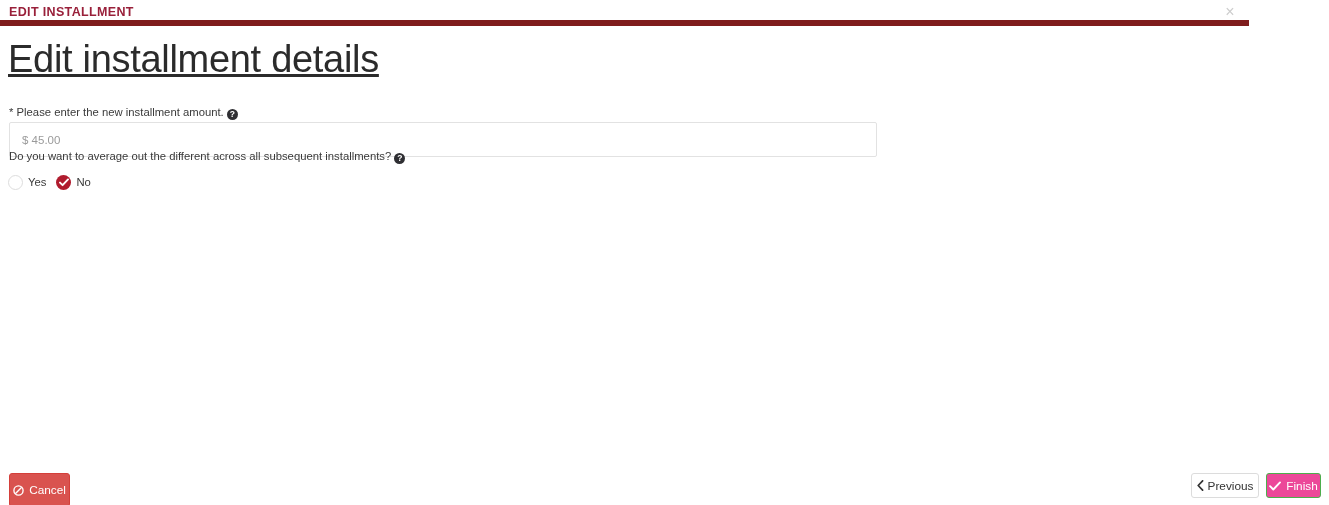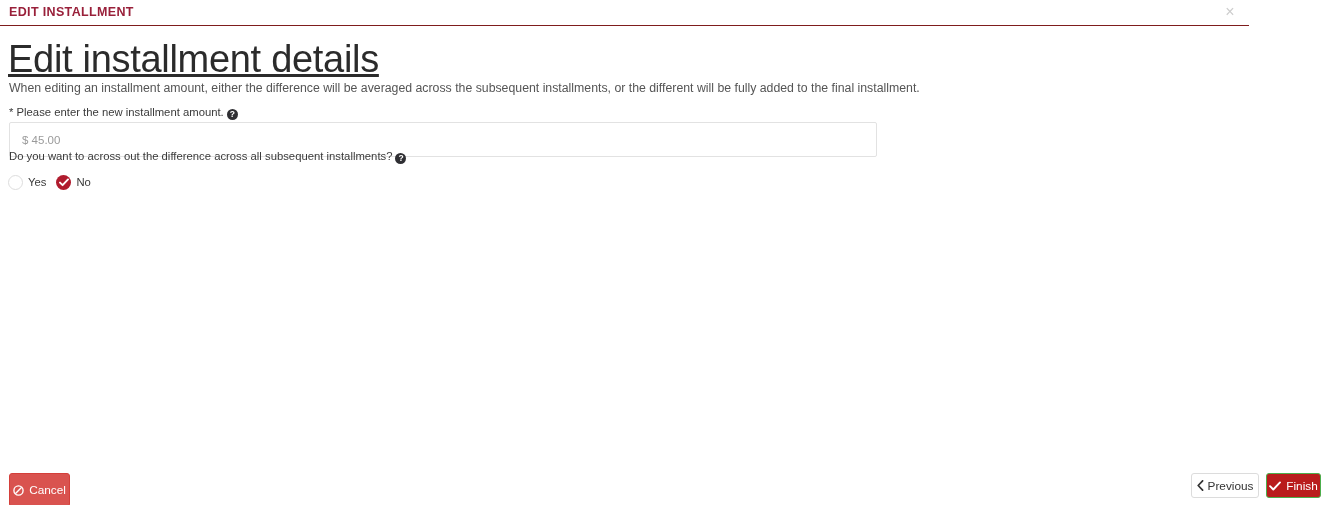--- a/index.html
+++ b/index.html
@@ -16,21 +16,21 @@
     position: relative;
   }
 
   
   .modal-header {
     position: absolute;
     left: 0;
     top: 0;
     width: 1249px;
     height: 26px;
-    border-bottom: 1px solid #7f1d1d;
+    border-bottom: 6px solid #7f1d1d;
     box-sizing: border-box;
   }
   .modal-header-title {
     position: absolute;
     left: 9px;
     top: 5px;
     font-size: 12.5px;
     font-weight: bold;
     letter-spacing: 0.35px;
     color: #99203a;
@@ -221,49 +221,48 @@
     background: #ffffff;
     border: 1px solid #dcdcdc;
     color: #333333;
     width: 68px;
     padding: 0;
   }
   .btn-previous .btn-label { margin-left: 4px; }
   .btn-finish {
     left: 1266px;
     top: 12px;
-    background: #b91c1c;
+    background: #ec4899;
     border: 1px solid #4cae4c;
     color: #ffffff;
     width: 55px;
     padding: 0;
   }
 </style>
 </head>
 <body>
 
 <div class="modal-header">
   <div class="modal-header-title">EDIT INSTALLMENT</div>
   <div class="modal-close">×</div>
 </div>
 
 <div class="modal-body">
 
   <div class="page-title">Edit installment details</div>
 
-  <div class="page-desc">When editing an installment amount, either the difference will be averaged across the subsequent installments, or the different will be fully added to the final installment.</div>
 
   <div class="field-label">
     <span>* Please enter the new installment amount.</span><span class="help-icon">?</span>
   </div>
 
   <input class="amount-input" type="text" value="$ 45.00" style="">
 
   <div class="radio-question">
-    <span>Do you want to across out the difference across all subsequent installments?</span><span class="help-icon">?</span>
+    <span>Do you want to average out the different across all subsequent installments?</span><span class="help-icon">?</span>
   </div>
 
   <div class="radio-row">
 
     <div class="radio-option">
       <span class="radio-circle"></span>
       <span class="radio-text">Yes</span>
     </div>
 
     <div class="radio-option">

